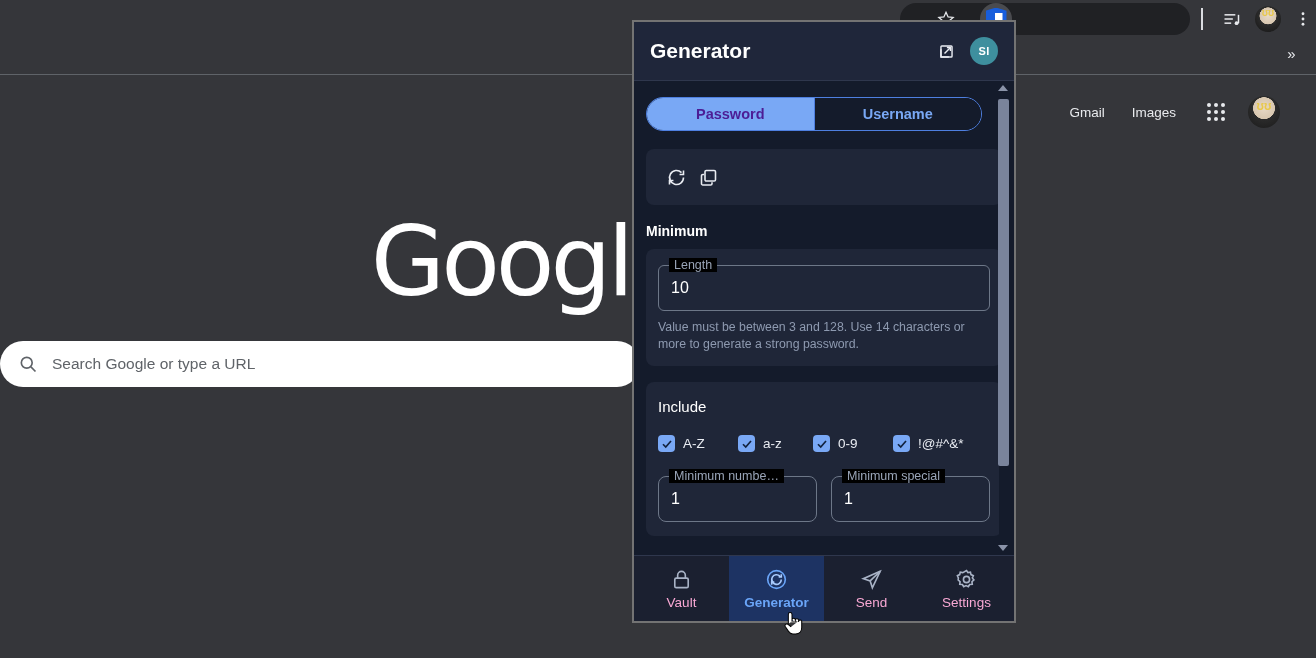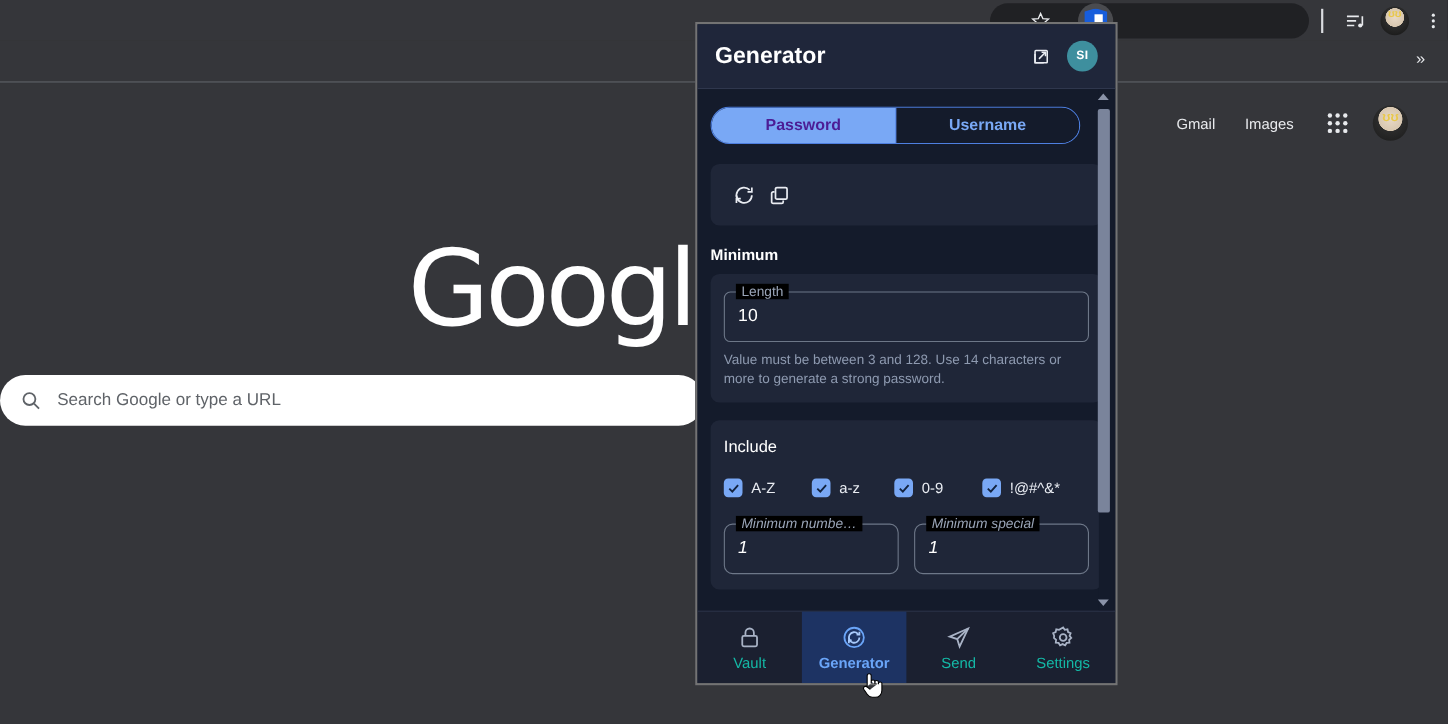--- a/index.html
+++ b/index.html
@@ -185,21 +185,21 @@
   .include-title { color: #ffffff; font-size: 15px; font-weight: 400; }
   #include-row {
     display: flex; align-items: center; margin-top: 20px; gap: 0;
   }
   .cb-item { display: flex; align-items: center; gap: 8px; cursor: pointer; }
   .cb-box {
     width: 17px; height: 17px; border-radius: 4px; background: #79a8f5;
     display: flex; align-items: center; justify-content: center;
   }
   .cb-label { color: #e9ecf2; font-size: 13.5px; }
-  #min-row { display: flex; gap: 14px; margin-top: 24px; font-style: italic; }
+  #min-row { display: flex; gap: 14px; margin-top: 24px; }
   #min-row .field { flex: 1; border-radius: 8px; }
 
   
   #sb-track {
     position: absolute; right: 2px; top: 0; width: 13px; height: 100%;
     background: #141b2b;
   }
   #sb-thumb {
     position: absolute; right: 3px; top: 18px; width: 11px; height: 367px;
     background: #7a849b; border-radius: 2px; cursor: pointer;
@@ -212,21 +212,21 @@
   #bottom-nav {
     flex: 0 0 66px; height: 66px;
     background: #1b2030; border-top: 1px solid #2f374d;
     display: flex;
   }
   .nav-item {
     flex: 1; display: flex; flex-direction: column;
     align-items: center; justify-content: center; gap: 4px;
     cursor: pointer; position: relative;
   }
-  .nav-item .nav-label { font-size: 13.5px; color: #14b8a6; }
+  .nav-item .nav-label { font-size: 13.5px; color: #f9a8d4; }
   .nav-item.active { background: #1d3363; }
   .nav-item.active .nav-label { color: #6aa5f8; font-weight: 700; }
 
   
   #cursor {
     position: absolute; left: 781px; top: 609px; width: 22px; height: 30px;
     pointer-events: none; z-index: 99;
   }
 </style>
 </head>

